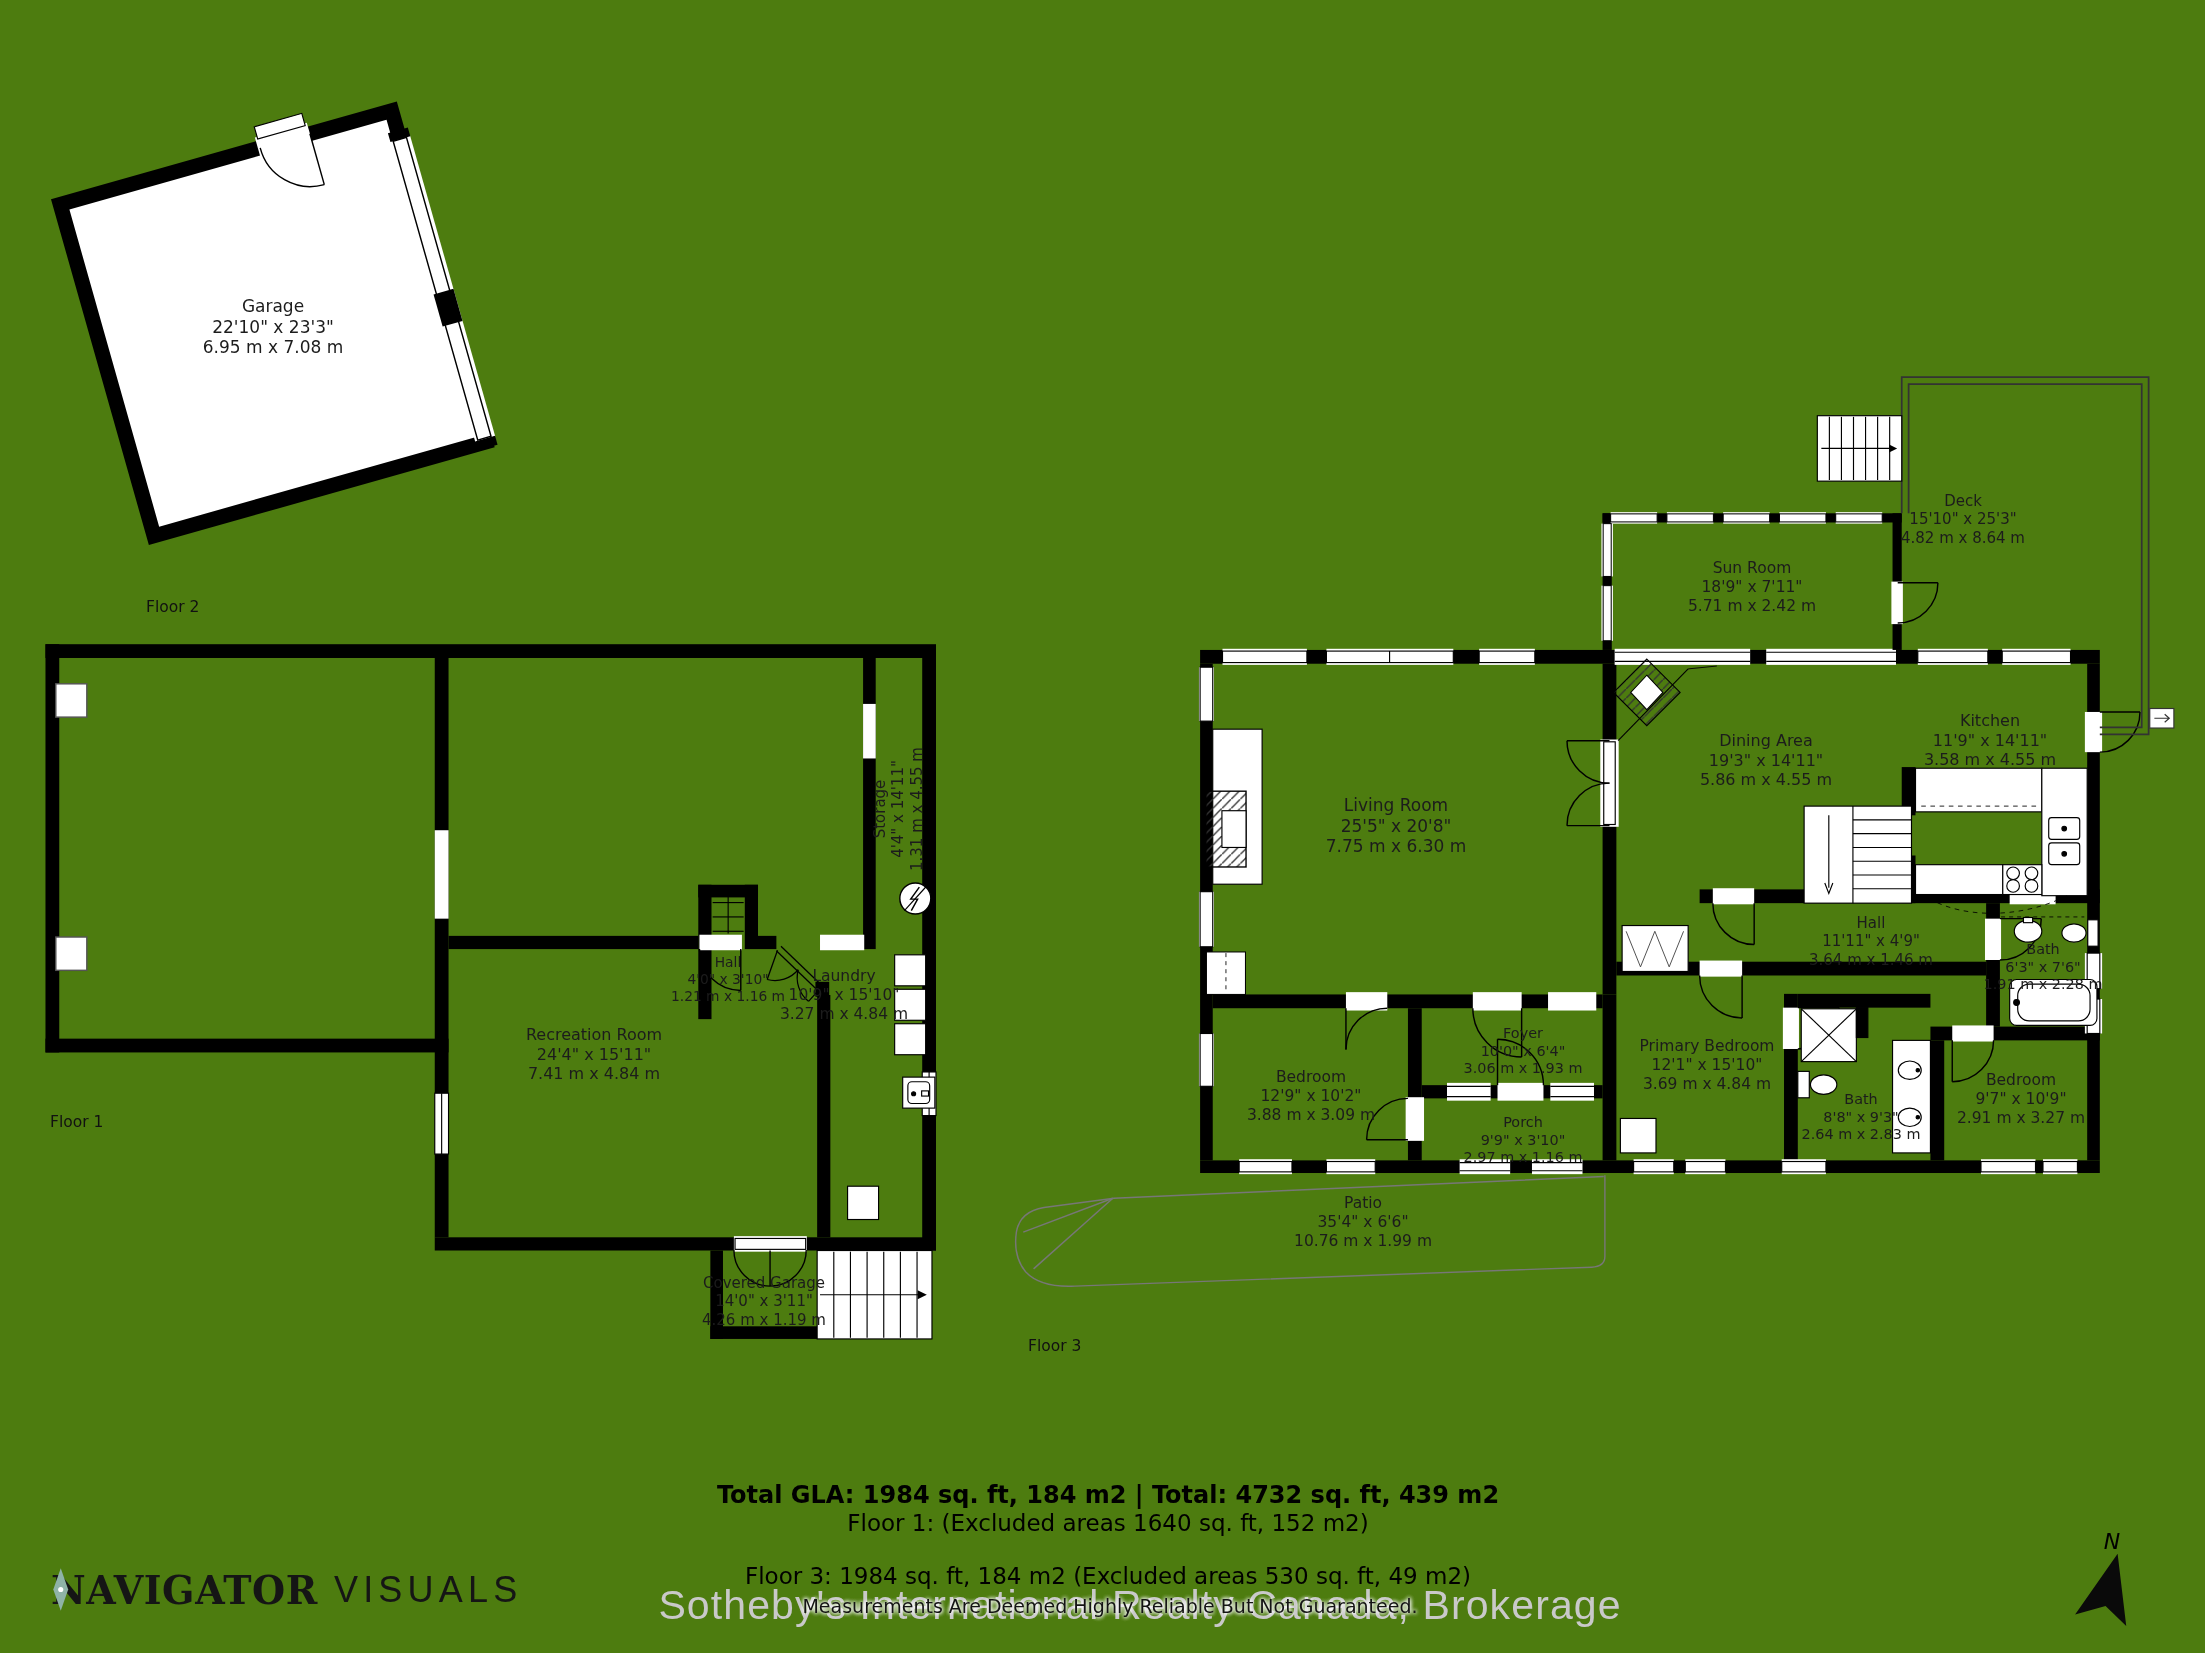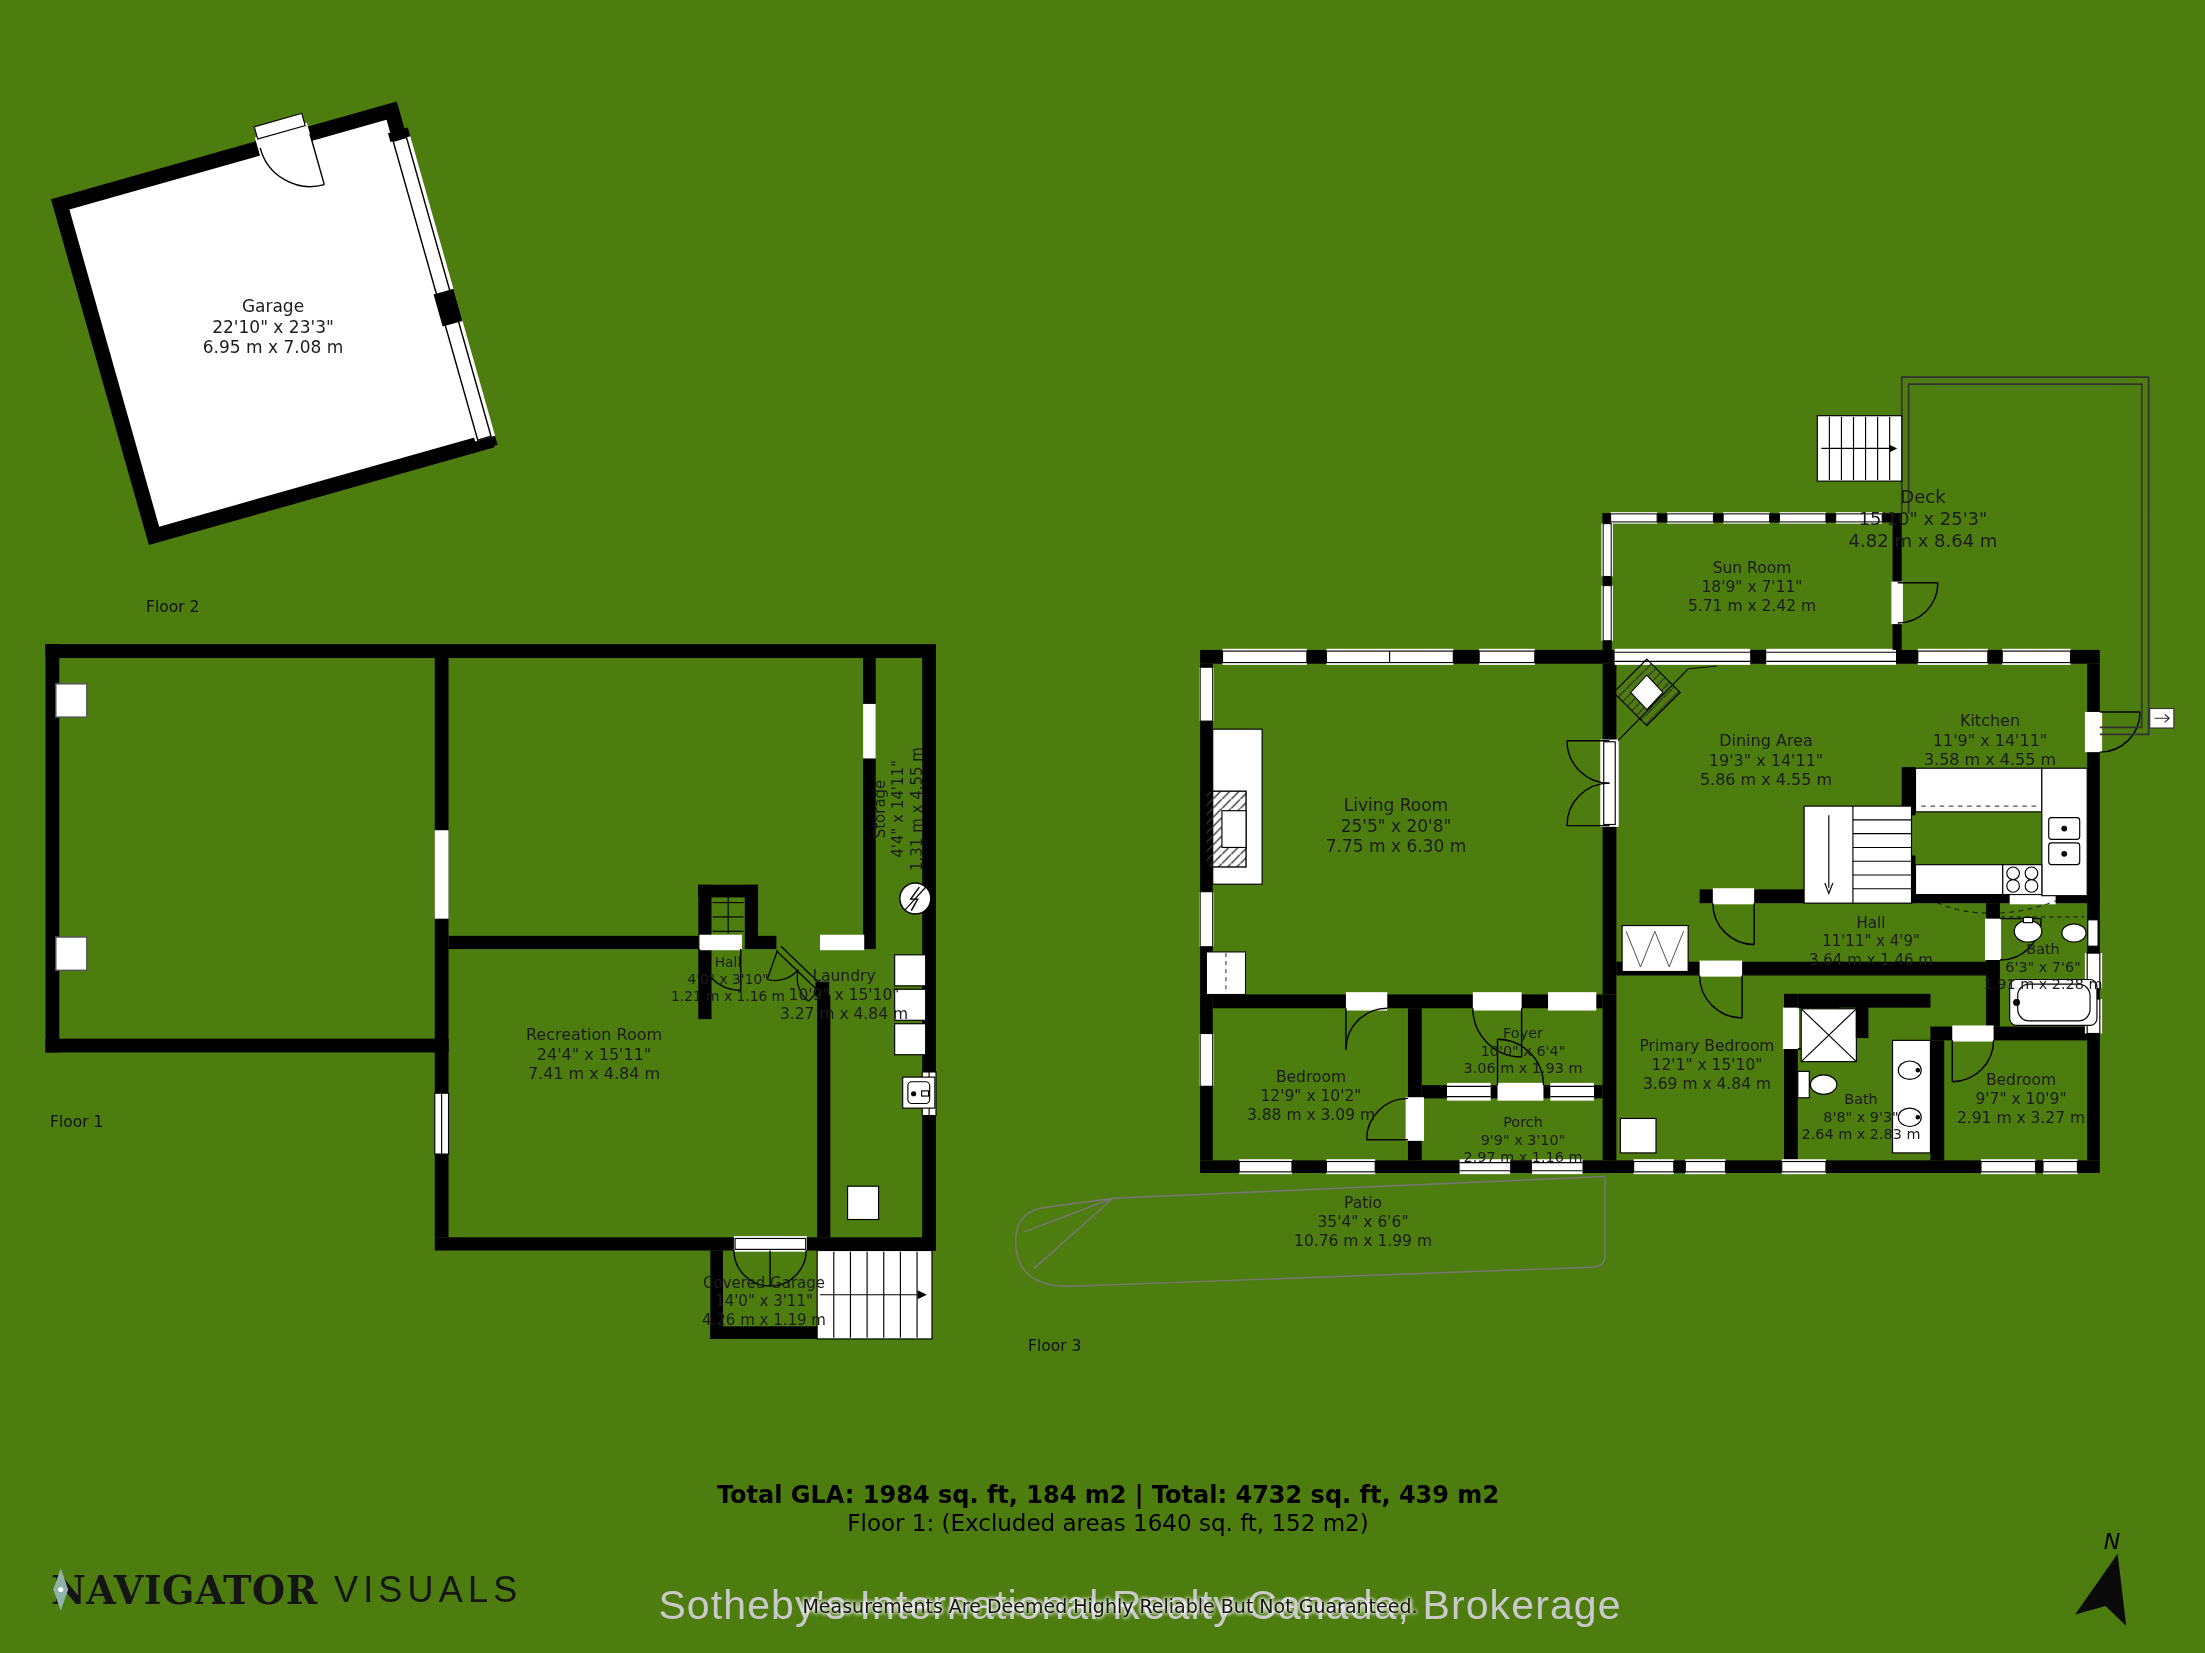--- a/index.html
+++ b/index.html
@@ -472,21 +472,21 @@
 <div class="room-label" style="left:1990px;top:740px;font-size:16px">
   <span>Kitchen</span>
       <span>11'9" x 14'11"</span>
       <span>3.58 m x 4.55 m</span>
 </div>
 <div class="room-label" style="left:1752px;top:587px;font-size:15.5px">
   <span>Sun Room</span>
       <span>18'9" x 7'11"</span>
       <span>5.71 m x 2.42 m</span>
 </div>
-<div class="room-label" style="left:1923px;top:519px;font-size:18px">
+<div class="room-label" style="left:1963px;top:519px;font-size:15px">
   <span>Deck</span>
       <span>15'10" x 25'3"</span>
       <span>4.82 m x 8.64 m</span>
 </div>
 <div class="room-label" style="left:1523px;top:1051px;font-size:14.4px">
   <span>Foyer</span>
       <span>10'0" x 6'4"</span>
       <span>3.06 m x 1.93 m</span>
 </div>
 <div class="room-label" style="left:1523px;top:1140px;font-size:14.4px">
@@ -529,20 +529,21 @@
       <span>35'4" x 6'6"</span>
       <span>10.76 m x 1.99 m</span>
 </div>
 
 <div class="floor-label" style="left:50px;top:1097px">Floor 1</div>
 <div class="floor-label" style="left:146px;top:582px">Floor 2</div>
 <div class="floor-label" style="left:1028px;top:1321px">Floor 3</div>
 
 <div class="sumline bold" style="top:1481px">Total GLA: 1984 sq. ft, 184 m2 | Total: 4732 sq. ft, 439 m2</div>
 <div class="sumline" style="top:1510px">Floor 1: (Excluded areas 1640 sq. ft, 152 m2)</div>
+<div class="sumline" style="top:1563px">Floor 3: 1984 sq. ft, 184 m2 (Excluded areas 530 sq. ft, 49 m2)</div>
 
 <div id="watermark">Sotheby's International Realty Canada,  Brokerage</div>
 <div id="disclaimer">Measurements Are Deemed Highly Reliable But Not Guaranteed.</div>
 
 <div id="logo">
   <span class="w1">NAVIGATOR</span>
   <svg width="19.5" height="45" viewBox="0 0 34 78">
     <polygon points="17,2 30,39 17,76 4,39" fill="#8fb3a7"></polygon>
     <circle cx="17" cy="39" r="4.5" fill="#ffffff"></circle>
   </svg>

